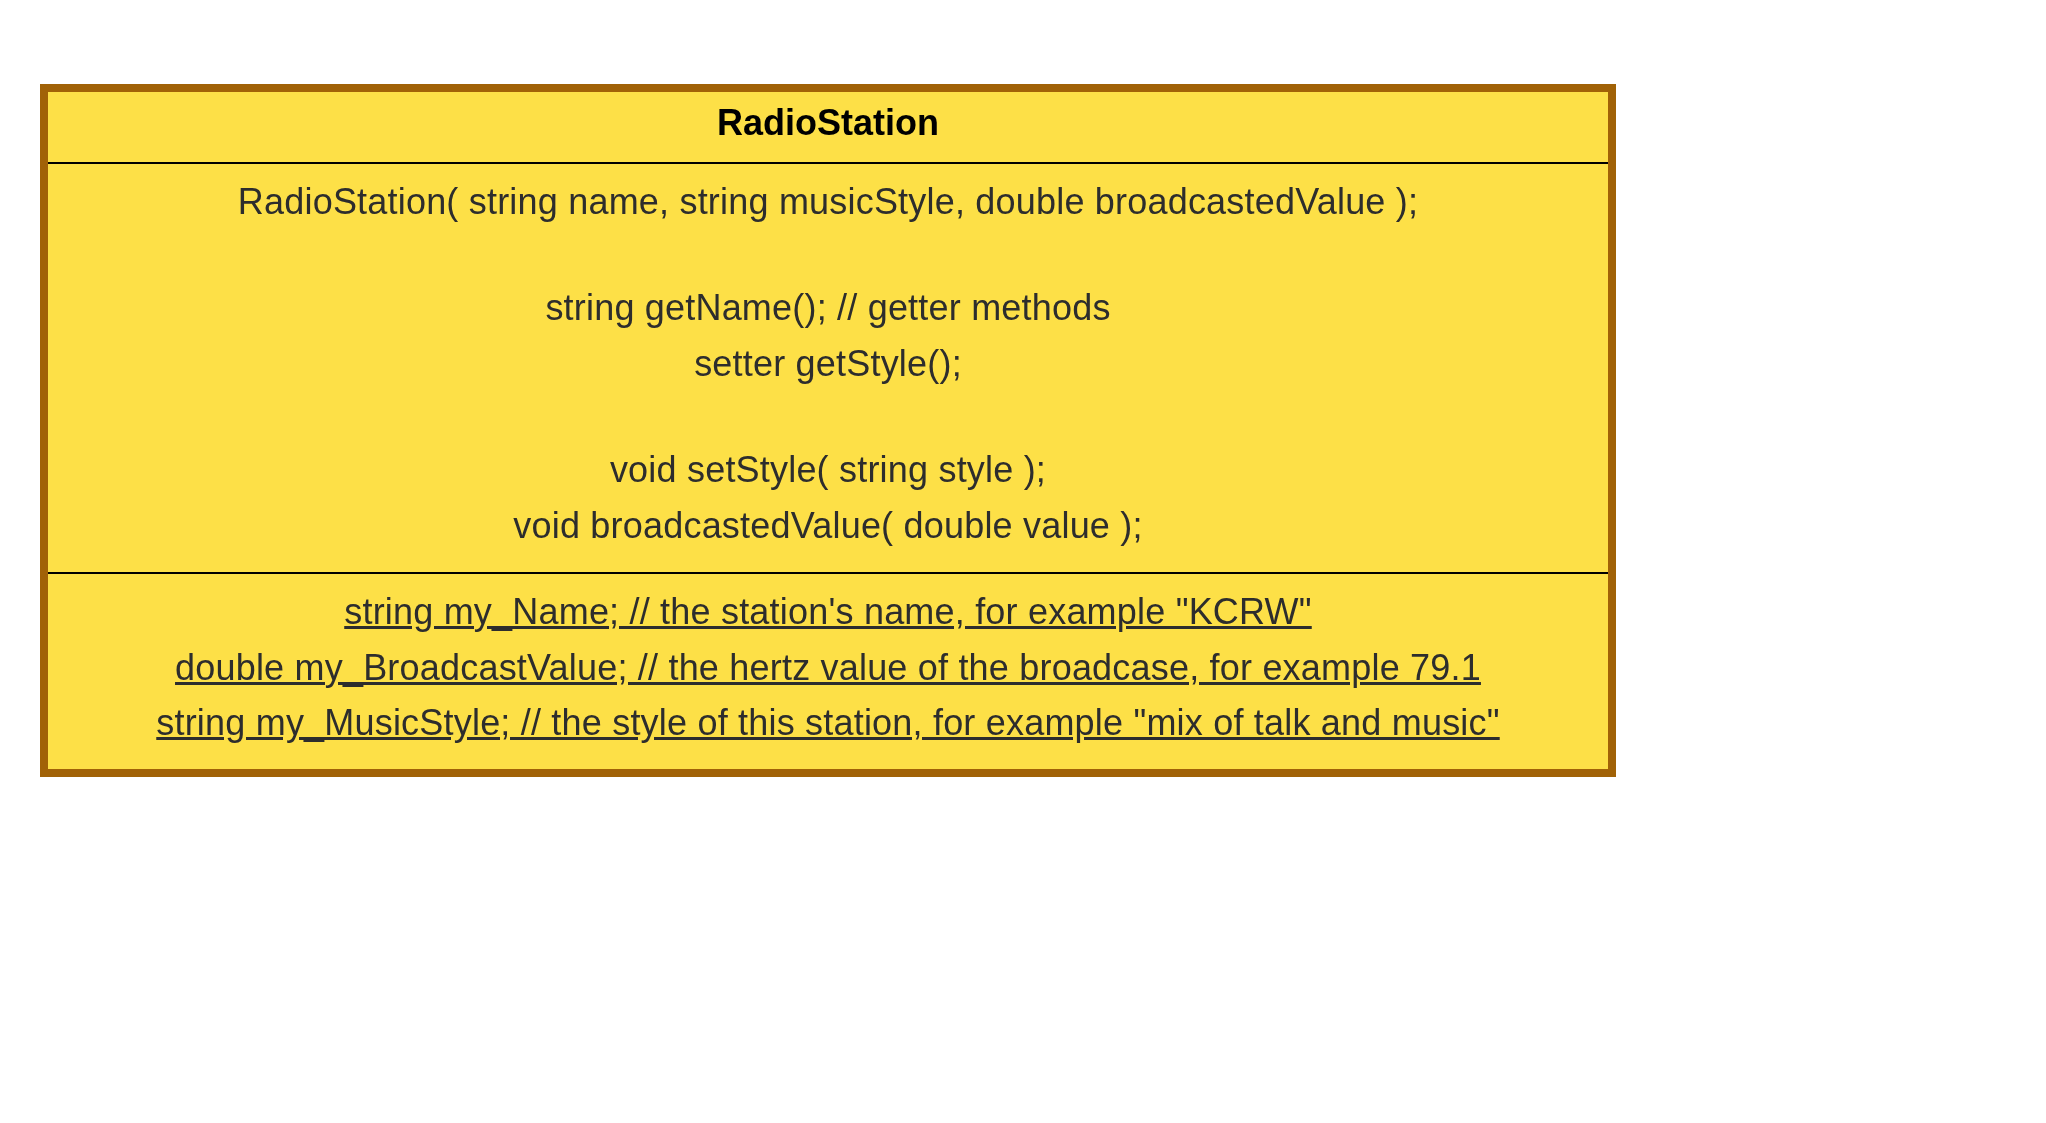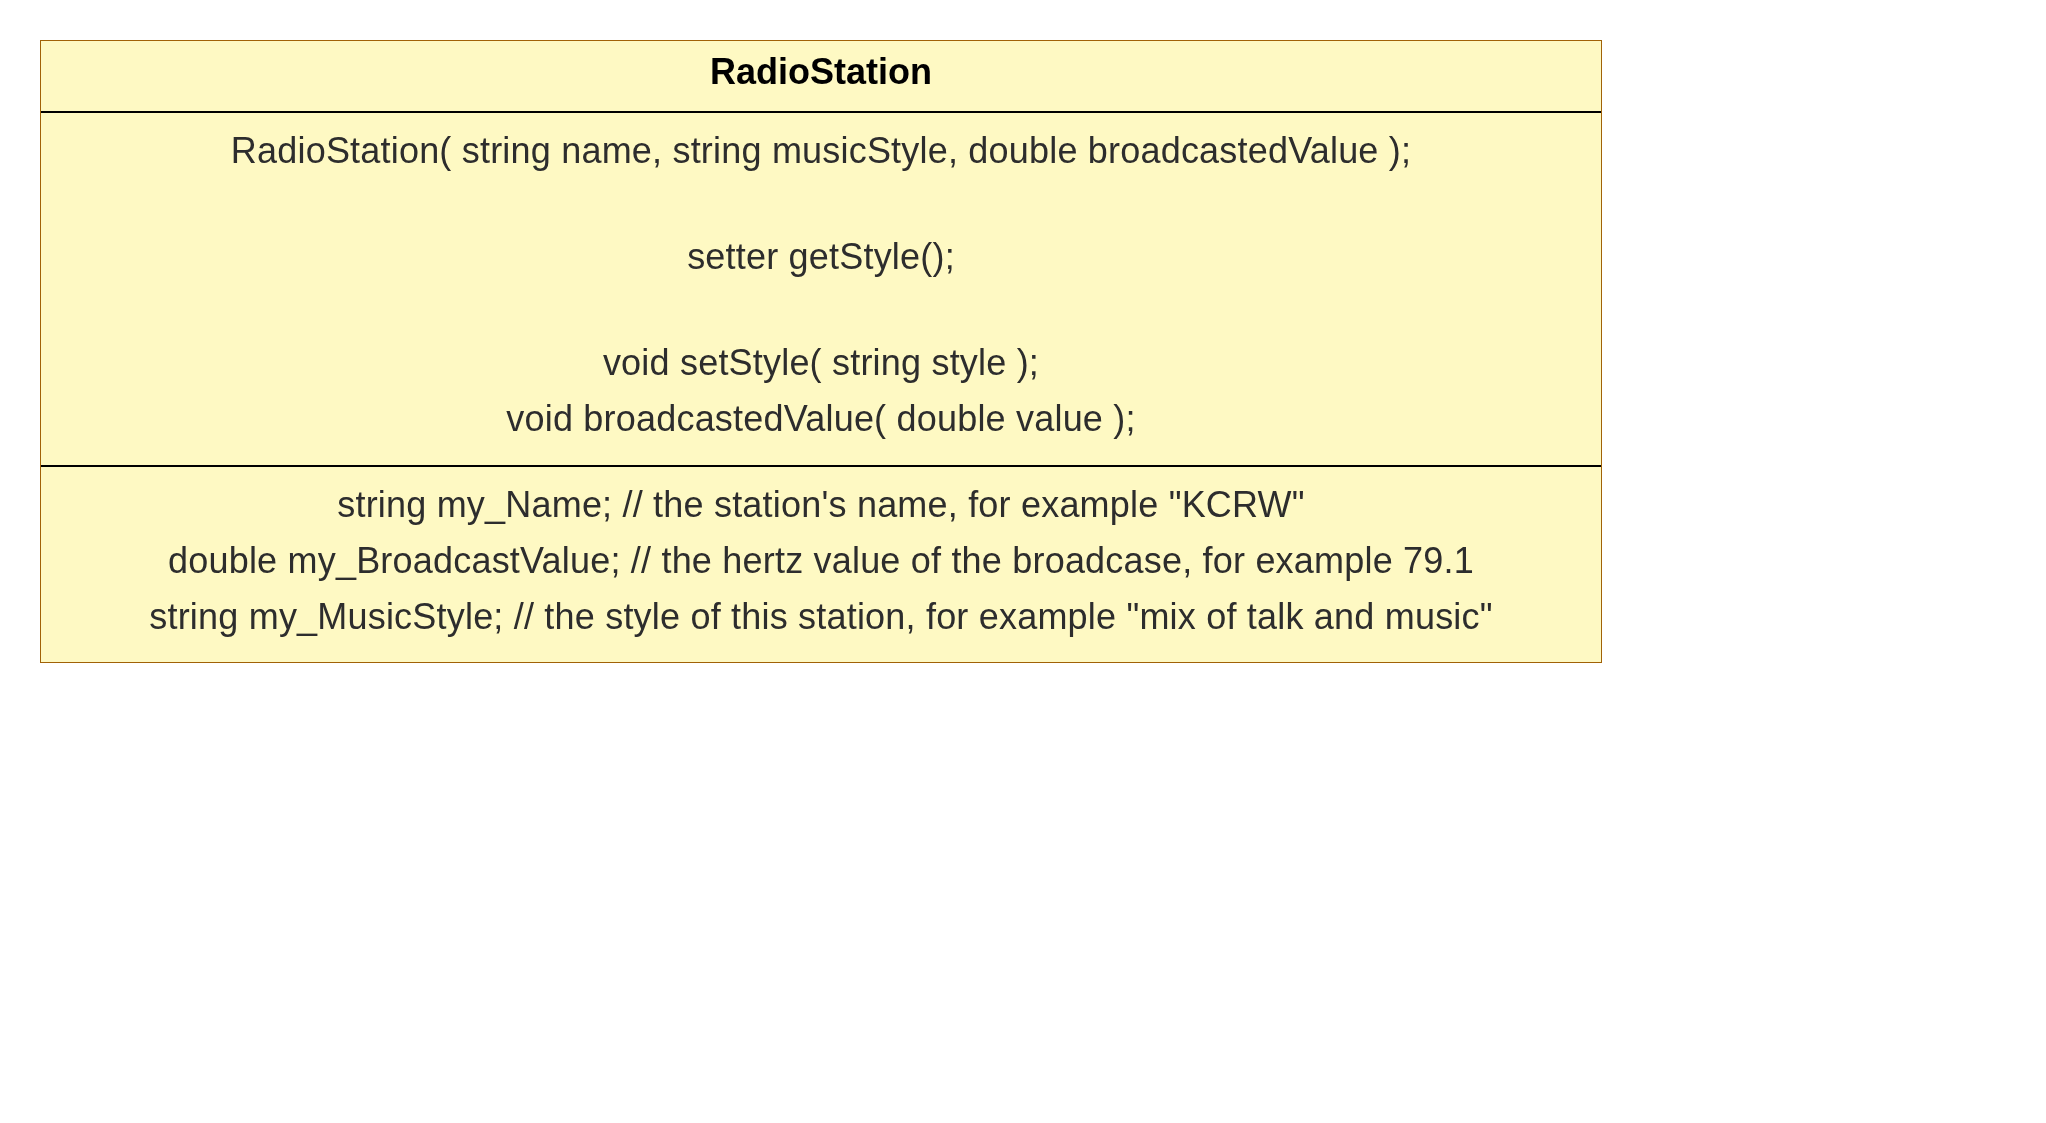--- a/index.html
+++ b/index.html
@@ -5,56 +5,59 @@
     body {
       margin: 0;
       padding: 40px;
       background: #ffffff;
       font-family: "Helvetica Neue", Helvetica, Arial, sans-serif;
       font-size: 36px;
       color: #2d2d2d;
       -webkit-font-smoothing: antialiased;
     }
     .uml-class {
-      border: 1px solid #a16207;
+      border: 8px solid #a16207;
       width: 1560px;
-      background: #fef9c3;
+      background: #fde047;
+      margin-top: 44px;
     }
     .uml-title {
       font-weight: 700;
       text-align: center;
       padding: 10px 8px 18px 8px;
       border-bottom: 2px solid #000;
       color: #000;
     }
     .uml-section {
       padding: 10px 14px 18px 14px;
     }
     .uml-section + .uml-section {
       border-top: 2px solid #000;
+      text-decoration: underline;
     }
     .uml-line {
       line-height: 1.55;
       white-space: pre;
       letter-spacing: 0.2px;
       text-align: center;
     }
     .uml-gap {
       height: 1.4em;
     }
   </style>
 </head>
 <body>
 
 <div class="uml-class">
   <div class="uml-title">RadioStation</div>
 
   <div class="uml-section">
     <div class="uml-line">RadioStation( string name, string musicStyle, double broadcastedValue );</div>
     <div class="uml-gap"></div>
+    <div class="uml-line">string getName(); // getter methods</div>
     <div class="uml-line">setter getStyle();</div>
     <div class="uml-gap"></div>
     <div class="uml-line">void setStyle( string style );</div>
     <div class="uml-line">void broadcastedValue( double value );</div>
   </div>
 
   <div class="uml-section">
     <div class="uml-line">string my_Name; // the station's name, for example "KCRW"</div>
     <div class="uml-line">double my_BroadcastValue; // the hertz value of the broadcase, for example 79.1</div>
     <div class="uml-line">string my_MusicStyle; // the style of this station, for example "mix of talk and music"</div>

